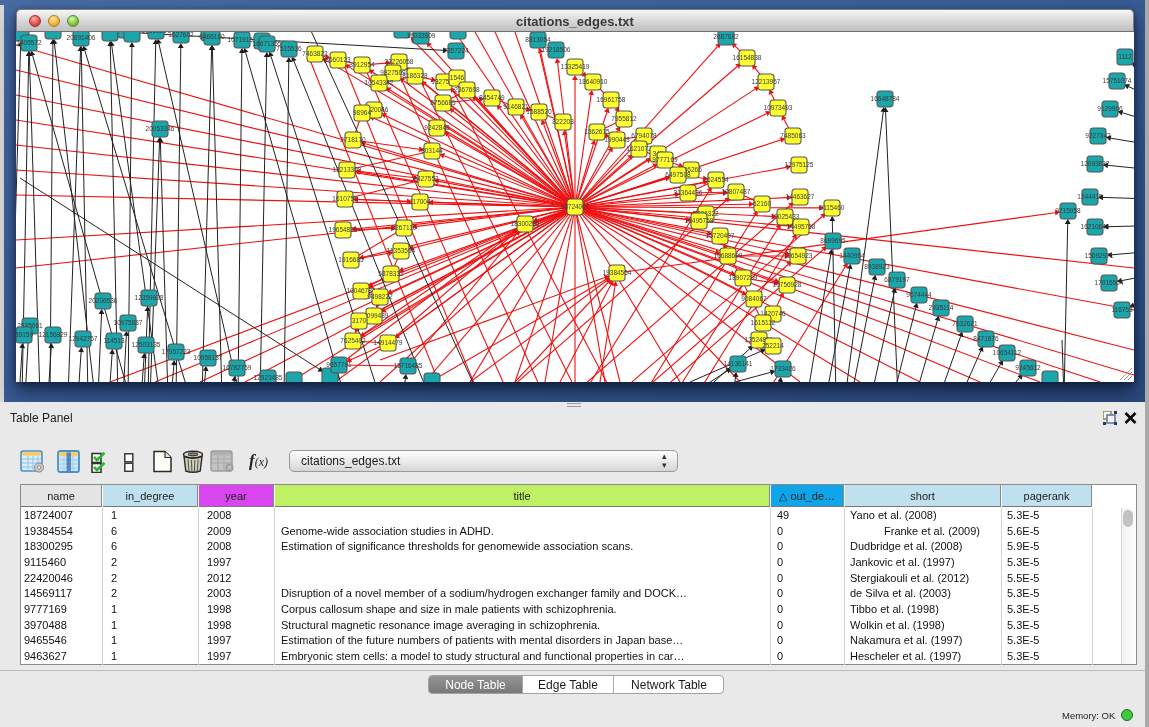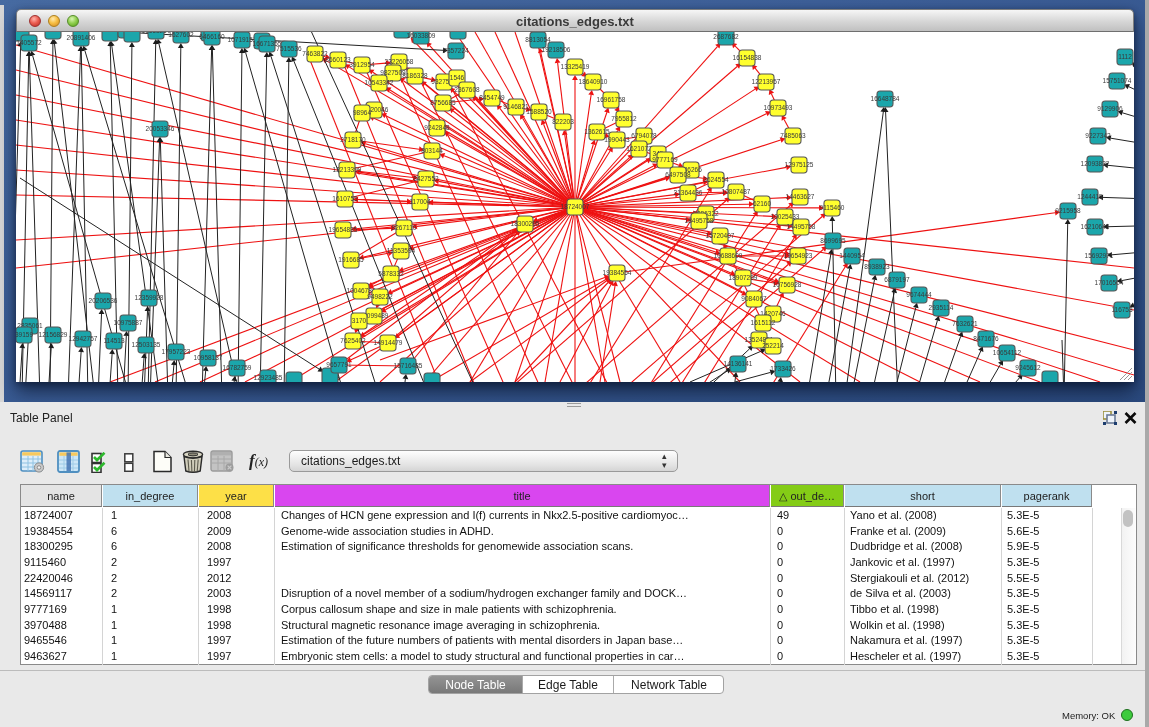--- a/index.html
+++ b/index.html
@@ -873,49 +873,48 @@
     </g>
 <circle cx="19.5" cy="17.5" r="4" fill="#9c9c9c"></circle>
     <path d="M17.6 15.6 L21.4 19.4 M21.4 15.6 L17.6 19.4" stroke="#c9c9c9" stroke-width="1.3"></path>
 </svg>
 <div class="ticon" style="left:249px;top:451px;font-family:'Liberation Serif',serif;font-style:italic;font-size:17px;color:#222"><b>f</b><span style="font-size:12px">(x)</span></div>
 <div id="dropdown">citations_edges.txt</div>
 <div id="ddarr">▴<br>▾</div>
 <div id="tbl">
 <div class="th" style="left:0px;width:81px;background:#e4e4e4">name</div>
     <div class="th" style="left:82px;width:95px;background:#bfe0ef">in_degree</div>
-    <div class="th" style="left:178px;width:75px;background:#fde047">year</div>
-    <div class="th" style="left:254px;width:495px;background:#d946ef">title</div>
-    <div class="th" style="left:750px;width:73px;background:#84cc16">△ out_de…</div>
+    <div class="th" style="left:178px;width:75px;background:#d946ef">year</div>
+    <div class="th" style="left:254px;width:495px;background:#bef264">title</div>
+    <div class="th" style="left:750px;width:73px;background:#0ea5e9">△ out_de…</div>
     <div class="th" style="left:824px;width:156px;background:#bfe0ef">short</div>
     <div class="th" style="left:981px;width:90px;background:#bfe0ef">pagerank</div>
 <div class="vline" style="left:81px"></div>
     <div class="vline" style="left:177px"></div>
 <div class="vline" style="left:253px"></div>
     <div class="vline" style="left:749px"></div>
 <div class="vline" style="left:823px"></div>
     <div class="vline" style="left:980px"></div>
 <div class="vline" style="left:1071px"></div>
 <div id="rowwrap" style="position:absolute;left:-20px;top:-484px">
 <div class="trow" style="top:507.0px">
         <div class="tc" style="left:23px;width:79px">18724007</div>
         <div class="tc" style="left:110px;width:88px">1</div>
         <div class="tc" style="left:206px;width:68px">2008</div>
-        <div class="tc" style="left:280px;width:490px">Changes of HCN gene expression and I(f) currents in Nkx2.5-positive cardiomyoc…</div>
         <div class="tc" style="left:776px;width:68px">49</div>
         <div class="tc" style="left:849px;width:152px">Yano et al. (2008)</div>
         <div class="tc" style="left:1006px;width:86px">5.3E-5</div>
       </div>
       <div class="trow" style="top:522.6px">
         <div class="tc" style="left:23px;width:79px">19384554</div>
         <div class="tc" style="left:110px;width:88px">6</div>
         <div class="tc" style="left:206px;width:68px">2009</div>
         <div class="tc" style="left:280px;width:490px">Genome-wide association studies in ADHD.</div>
         <div class="tc" style="left:776px;width:68px">0</div>
-        <div class="tc" style="left:849px;width:152px">Franke et al. (2009)</div>
+        <div class="tc" style="left:883px;width:152px">Franke et al. (2009)</div>
         <div class="tc" style="left:1006px;width:86px">5.6E-5</div>
       </div>
       <div class="trow" style="top:538.3px">
         <div class="tc" style="left:23px;width:79px">18300295</div>
         <div class="tc" style="left:110px;width:88px">6</div>
         <div class="tc" style="left:206px;width:68px">2008</div>
         <div class="tc" style="left:280px;width:538px">Estimation of significance thresholds for genomewide association scans.</div>
         <div class="tc" style="left:776px;width:68px">0</div>
         <div class="tc" style="left:849px;width:152px">Dudbridge et al. (2008)</div>
         <div class="tc" style="left:1006px;width:86px">5.9E-5</div>

